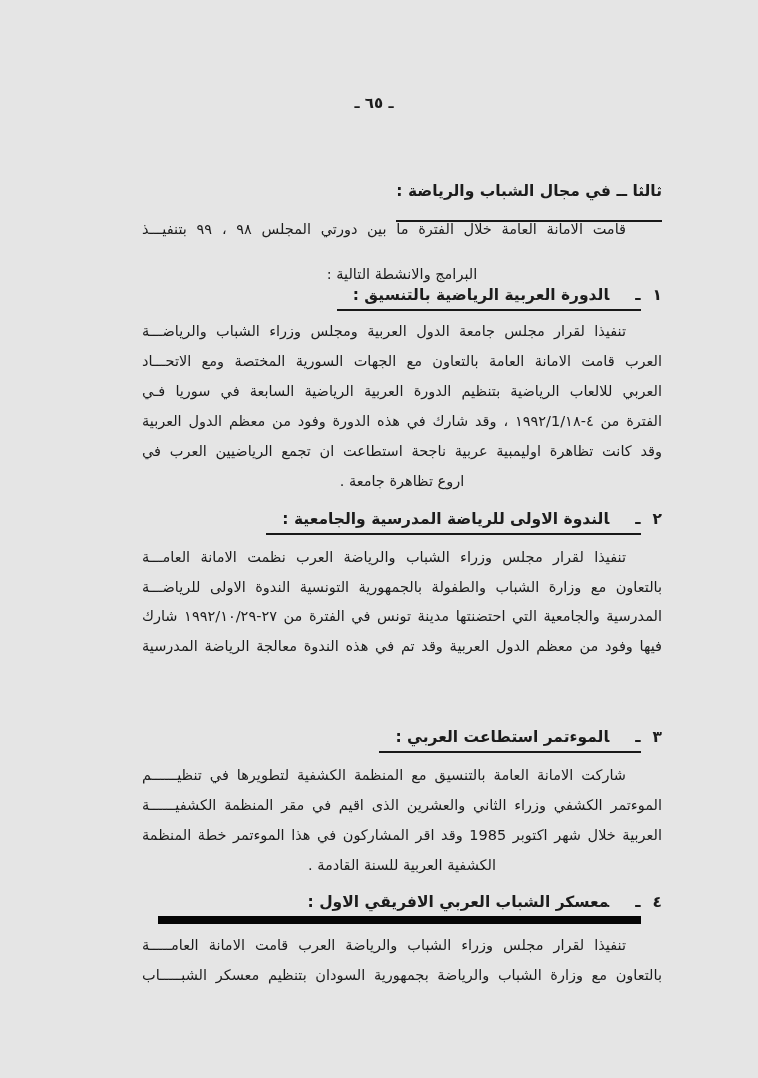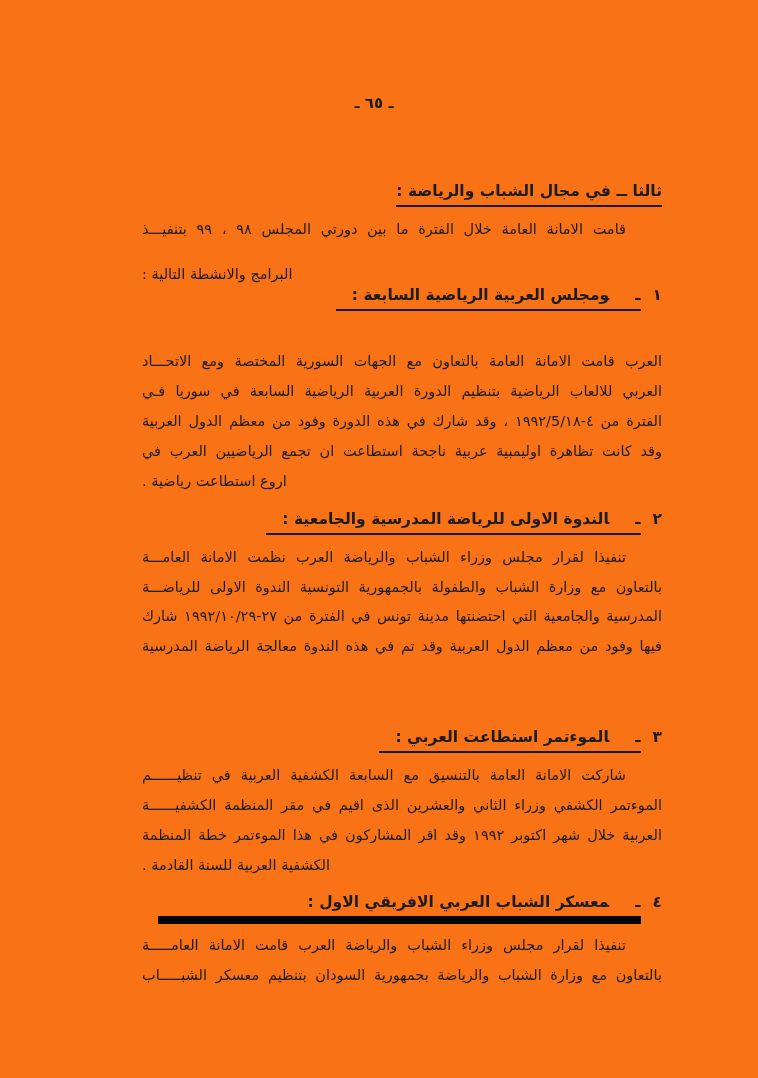--- a/index.html
+++ b/index.html
@@ -1,20 +1,20 @@
 <!DOCTYPE html>
 <html lang="ar"><head>
 <meta charset="utf-8">
 <style>
   html,body{margin:0;padding:0;}
   body{background:#ffffff;}
   .page{
     position:relative;
     width:758px;height:1078px;
-    background:#f97316;
+    background:#e5e5e5;
     font-family:"DejaVu Sans", sans-serif;
     color:#1c1c1c;
     overflow:hidden;
   }
   .page-number{
     position:absolute;top:94px;left:0;right:10px;
     text-align:center;
     font-size:15px;font-weight:bold;letter-spacing:2px;
     direction:rtl;
   }
@@ -23,21 +23,21 @@
     direction:rtl;
   }
   .blk{position:absolute;right:0;width:520px;}
   
   .main-heading{
     font-size:15.5px;font-weight:bold;margin:0;
   }
   .main-heading .u{
     display:inline-block;
     border-bottom:2px solid #181818;
-    padding-bottom:5px;
+    padding-bottom:20px;
   }
   
   .sec-head{
     display:flex;direction:rtl;align-items:baseline;
     font-size:15.5px;font-weight:bold;
   }
   .sec-num{margin-left:12px;}
   .sec-title{
     display:inline-block;
     border-bottom:2px solid #181818;
@@ -45,21 +45,21 @@
     padding-left:16px;
   }
   .sec-title .sec-dash{margin-left:26px;}
   .sec-title.thick{
     border-bottom:8px solid #050505;
     padding-left:150px;
   }
   
   .line{
     font-size:14.5px;line-height:26px;
-    text-align:left;
+    text-align:center;
     box-sizing:border-box;
   }
   .just{text-align:justify;text-align-last:justify;}
   .indent{padding-right:36px;}
 </style>
 </head>
 <body>
 
 <div class="page">
 
@@ -69,44 +69,45 @@
 
     <h1 class="main-heading blk" style="top:182px">
       <span class="u">ثالثا ــ في مجال الشباب والرياضة :</span>
     </h1>
 
     <div class="line just indent blk" style="top:216px">قامت الامانة العامة خلال الفترة ما بين دورتي المجلس ٩٨ ، ٩٩ بتنفيـــذ</div>
     <div class="line blk" style="top:261px">البرامج والانشطة التالية :</div>
 
     <div class="sec-head blk" style="top:286px">
       <span class="sec-num">١</span>
-      <span class="sec-title"><span class="sec-dash">ـ</span><span>ومجلس العربية الرياضية السابعة :</span></span>
+      <span class="sec-title"><span class="sec-dash">ـ</span><span>الدورة العربية الرياضية بالتنسيق :</span></span>
     </div>
+    <div class="line just indent blk" style="top:318px">تنفيذا لقرار مجلس جامعة الدول العربية ومجلس وزراء الشباب والرياضـــة</div>
     <div class="line just blk" style="top:348px">العرب قامت الامانة العامة بالتعاون مع الجهات السورية المختصة ومع الاتحـــاد</div>
     <div class="line just blk" style="top:378px">العربي للالعاب الرياضية بتنظيم الدورة العربية الرياضية السابعة في سوريا فـي</div>
-    <div class="line just blk" style="top:408px">الفترة من ٤-١٩٩٢/5/١٨ ، وقد شارك في هذه الدورة وفود من معظم الدول العربية</div>
+    <div class="line just blk" style="top:408px">الفترة من ٤-١٩٩٢/1/١٨ ، وقد شارك في هذه الدورة وفود من معظم الدول العربية</div>
     <div class="line just blk" style="top:438px">وقد كانت تظاهرة اوليمبية عربية ناجحة استطاعت ان تجمع الرياضيين العرب في</div>
-    <div class="line blk" style="top:468px">اروع استطاعت رياضية .</div>
+    <div class="line blk" style="top:468px">اروع تظاهرة جامعة .</div>
 
     <div class="sec-head blk" style="top:510px">
       <span class="sec-num">٢</span>
       <span class="sec-title"><span class="sec-dash">ـ</span><span>الندوة الاولى للرياضة المدرسية والجامعية :</span></span>
     </div>
     <div class="line just indent blk" style="top:544px">تنفيذا لقرار مجلس وزراء الشباب والرياضة العرب نظمت الامانة العامـــة</div>
     <div class="line just blk" style="top:574px">بالتعاون مع وزارة الشباب والطفولة بالجمهورية التونسية الندوة الاولى للرياضـــة</div>
     <div class="line just blk" style="top:603px">المدرسية والجامعية التي احتضنتها مدينة تونس في الفترة من ٢٧-١٩٩٢/١٠/٢٩ شارك</div>
     <div class="line just blk" style="top:633px">فيها وفود من معظم الدول العربية وقد تم في هذه الندوة معالجة الرياضة المدرسية</div>
 
     <div class="sec-head blk" style="top:728px">
       <span class="sec-num">٣</span>
       <span class="sec-title"><span class="sec-dash">ـ</span><span>الموءتمر استطاعت العربي :</span></span>
     </div>
-    <div class="line just indent blk" style="top:762px">شاركت الامانة العامة بالتنسيق مع السابعة الكشفية العربية في تنظيــــــم</div>
+    <div class="line just indent blk" style="top:762px">شاركت الامانة العامة بالتنسيق مع المنظمة الكشفية لتطويرها في تنظيــــــم</div>
     <div class="line just blk" style="top:792px">الموءتمر الكشفي وزراء الثاني والعشرين الذى اقيم في مقر المنظمة الكشفيــــــة</div>
-    <div class="line just blk" style="top:822px">العربية خلال شهر اكتوبر ١٩٩٢ وقد اقر المشاركون في هذا الموءتمر خطة المنظمة</div>
+    <div class="line just blk" style="top:822px">العربية خلال شهر اكتوبر 1985 وقد اقر المشاركون في هذا الموءتمر خطة المنظمة</div>
     <div class="line blk" style="top:852px">الكشفية العربية للسنة القادمة .</div>
 
     <div class="sec-head blk" style="top:893px">
       <span class="sec-num">٤</span>
       <span class="sec-title thick"><span class="sec-dash">ـ</span><span>معسكر الشباب العربي الافريقي الاول :</span></span>
     </div>
     <div class="line just blk" style="top:962px">بالتعاون مع وزارة الشباب والرياضة بجمهورية السودان بتنظيم معسكر الشبـــــاب</div>
     <div class="line just indent blk" style="top:932px">تنفيذا لقرار مجلس وزراء الشباب والرياضة العرب قامت الامانة العامـــــة</div>
 
   </div>

